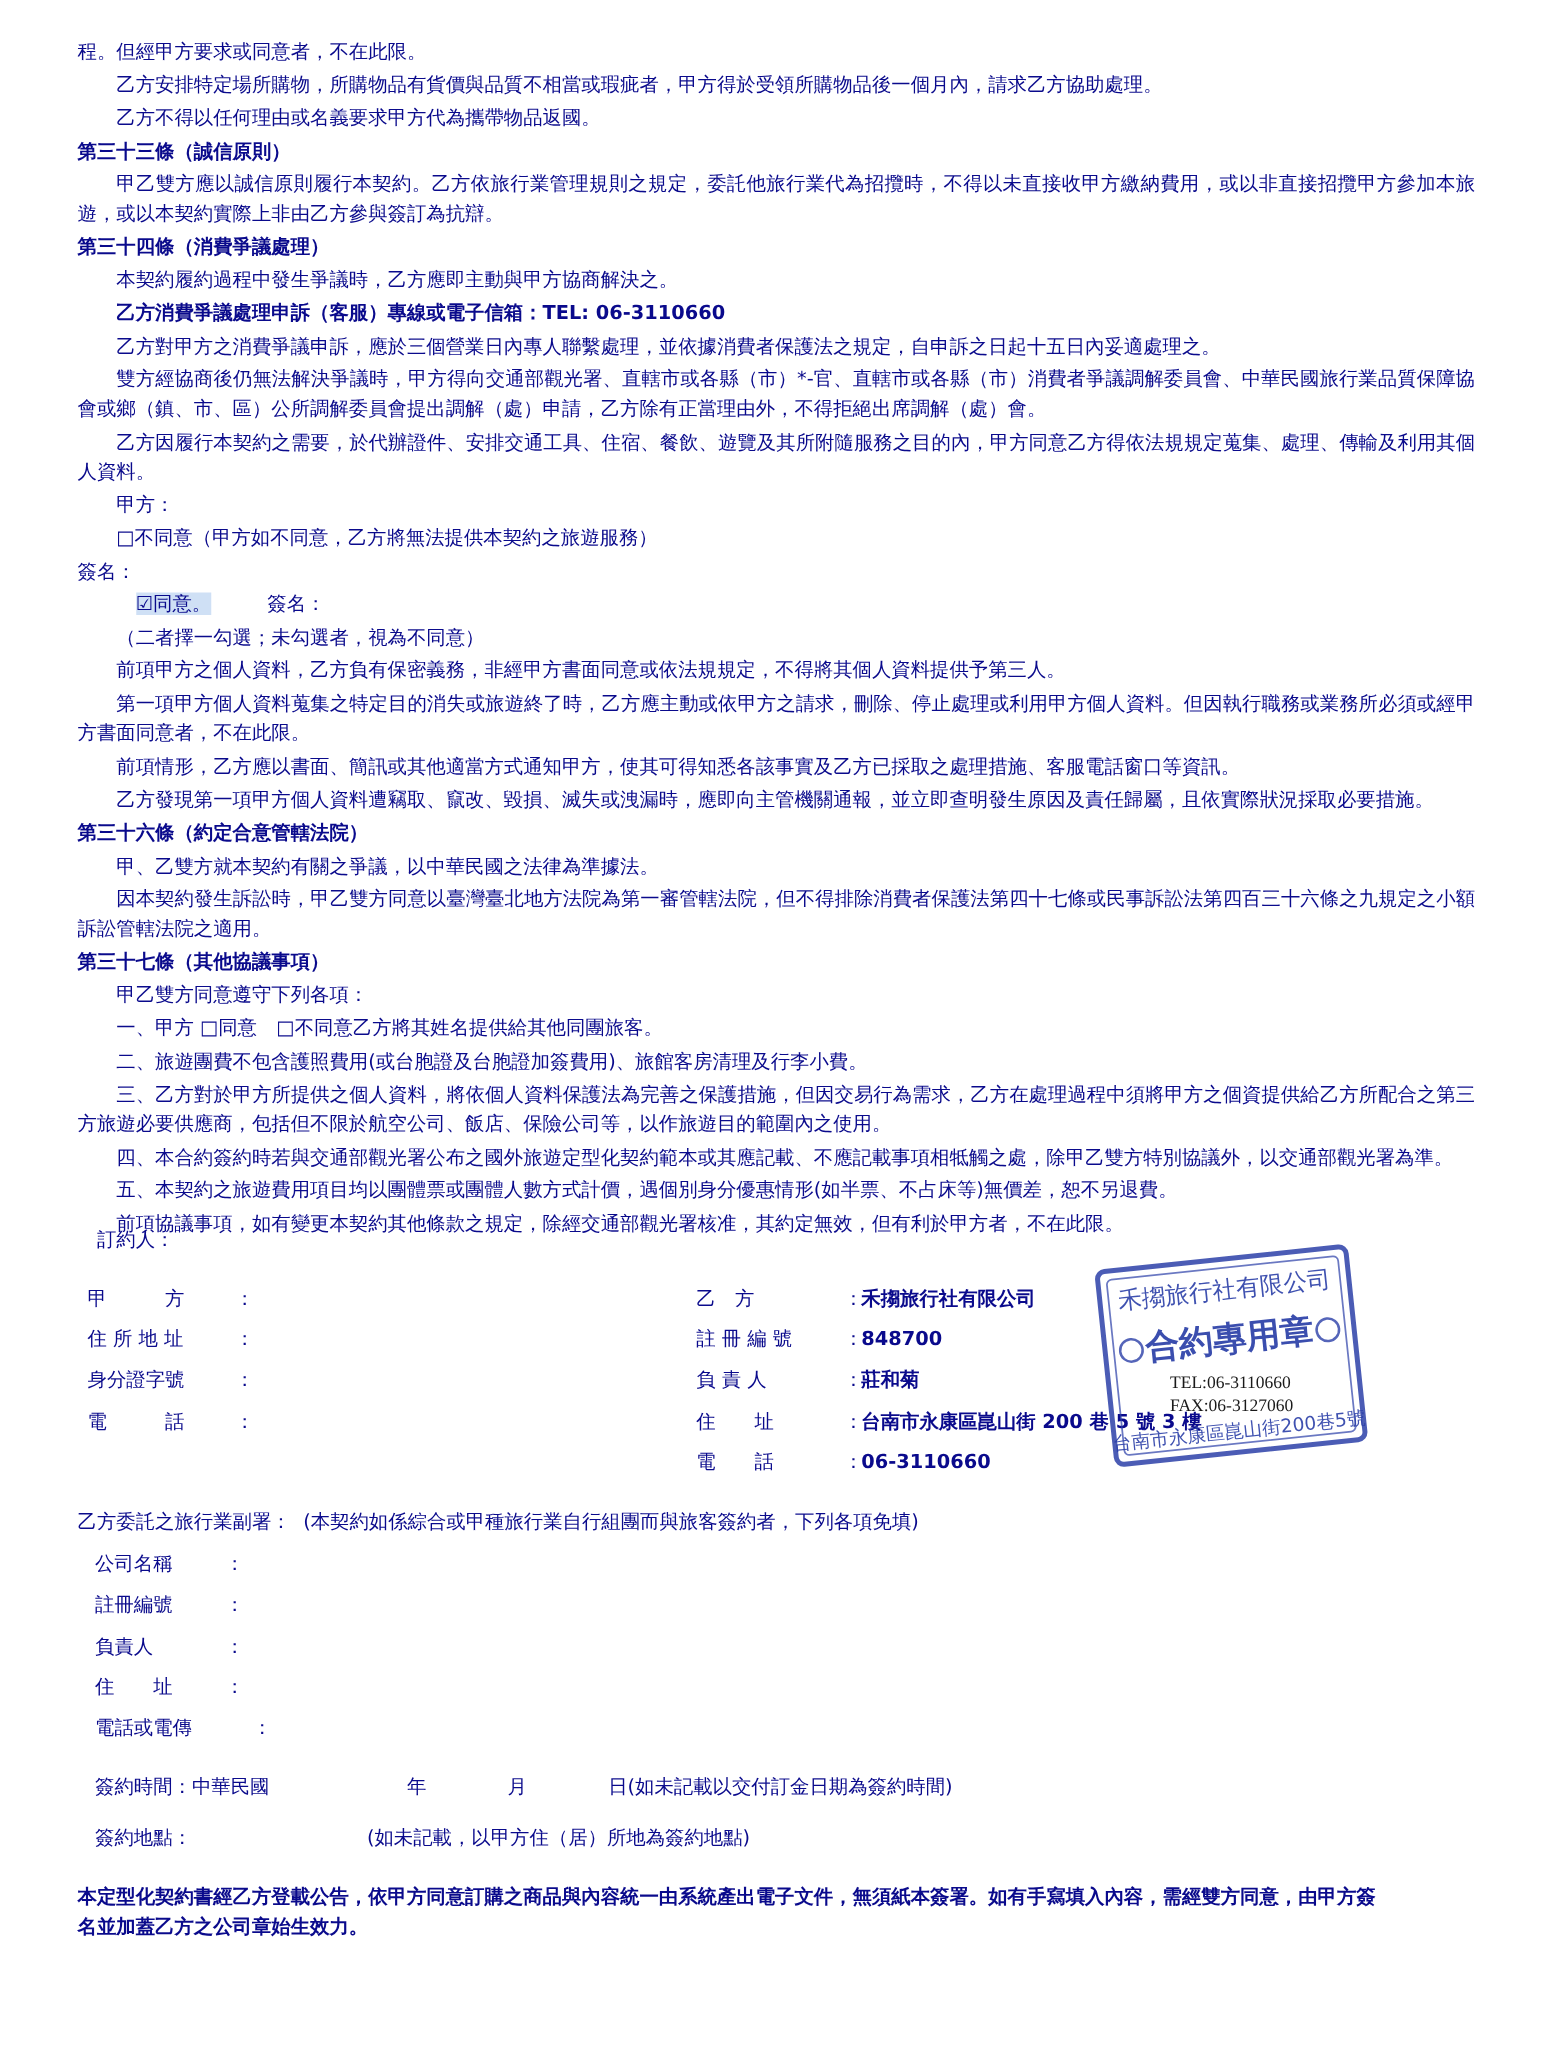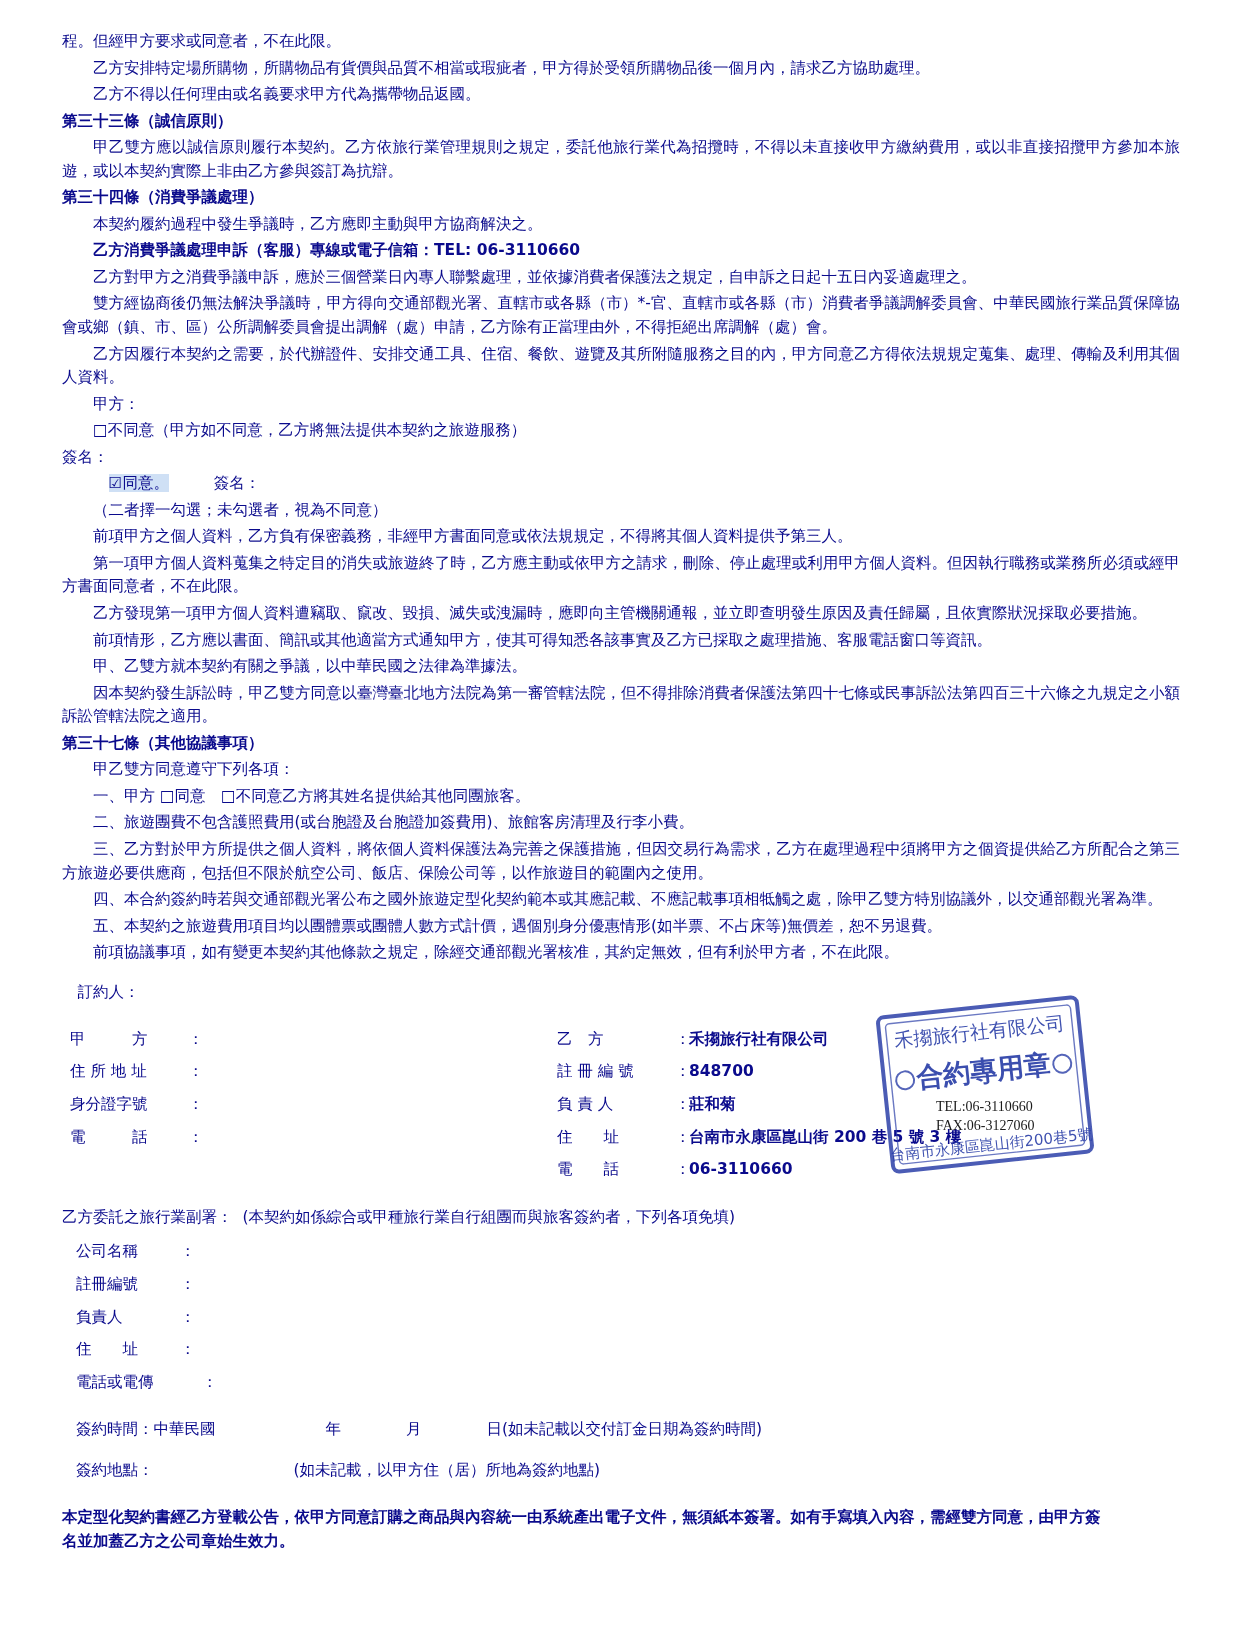--- a/index.html
+++ b/index.html
@@ -171,22 +171,23 @@
     </p>
     <p class="ind0">簽名：</p>
     <p class="checked-row">
       <span class="hl"><span class="cb">☑</span><span>同意。</span></span>
       <span style="display:inline-block;width:40px"></span><span>簽名：</span>
     </p>
     <p class="checkline">（二者擇一勾選；未勾選者，視為不同意）</p>
 
     <p class="ind1">前項甲方之個人資料，乙方負有保密義務，非經甲方書面同意或依法規規定，不得將其個人資料提供予第三人。</p>
     <p class="ind1">第一項甲方個人資料蒐集之特定目的消失或旅遊終了時，乙方應主動或依甲方之請求，刪除、停止處理或利用甲方個人資料。但因執行職務或業務所必須或經甲方書面同意者，不在此限。</p>
+    <p class="ind1">前項情形，乙方應以書面、簡訊或其他適當方式通知甲方，使其可得知悉各該事實及乙方已採取之處理措施、客服電話窗口等資訊。</p>
     <p class="ind1">乙方發現第一項甲方個人資料遭竊取、竄改、毀損、滅失或洩漏時，應即向主管機關通報，並立即查明發生原因及責任歸屬，且依實際狀況採取必要措施。</p>
-    <p class="ind1">前項情形，乙方應以書面、簡訊或其他適當方式通知甲方，使其可得知悉各該事實及乙方已採取之處理措施、客服電話窗口等資訊。</p>
+    <p class="heading">第三十六條（約定合意管轄法院）</p>
     <p class="ind1">甲、乙雙方就本契約有關之爭議，以中華民國之法律為準據法。</p>
     <p class="ind1">因本契約發生訴訟時，甲乙雙方同意以臺灣臺北地方法院為第一審管轄法院，但不得排除消費者保護法第四十七條或民事訴訟法第四百三十六條之九規定之小額訴訟管轄法院之適用。</p>
     <p class="heading">第三十七條（其他協議事項）</p>
     <p class="ind1">甲乙雙方同意遵守下列各項：</p>
     <p class="ind1">一、甲方 □同意　□不同意乙方將其姓名提供給其他同團旅客。</p>
     <p class="ind1">二、旅遊團費不包含護照費用(或台胞證及台胞證加簽費用)、旅館客房清理及行李小費。</p>
     <p class="ind1">三、乙方對於甲方所提供之個人資料，將依個人資料保護法為完善之保護措施，但因交易行為需求，乙方在處理過程中須將甲方之個資提供給乙方所配合之第三方旅遊必要供應商，包括但不限於航空公司、飯店、保險公司等，以作旅遊目的範圍內之使用。</p>
     <p class="ind1">四、本合約簽約時若與交通部觀光署公布之國外旅遊定型化契約範本或其應記載、不應記載事項相牴觸之處，除甲乙雙方特別協議外，以交通部觀光署為準。</p>
     <p class="ind1">五、本契約之旅遊費用項目均以團體票或團體人數方式計價，遇個別身分優惠情形(如半票、不占床等)無價差，恕不另退費。</p>
     <p class="ind1">前項協議事項，如有變更本契約其他條款之規定，除經交通部觀光署核准，其約定無效，但有利於甲方者，不在此限。</p>

